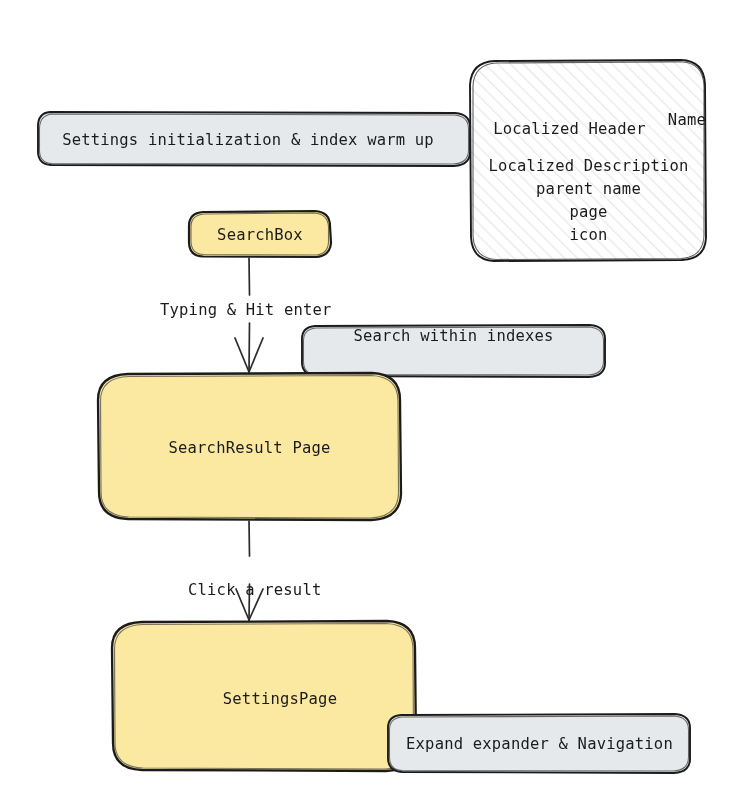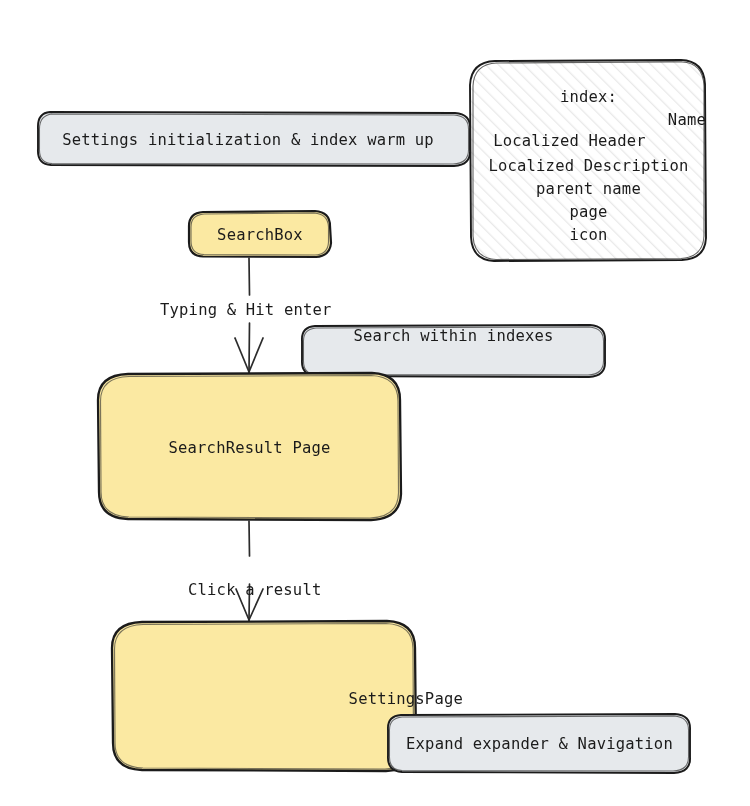--- a/index.html
+++ b/index.html
@@ -107,37 +107,36 @@
       <path d="M 142 622 L 387 621 Q 415 622 415 648 L 416 745 Q 415 770 386 771 L 142 770 Q 113 769 113 743 L 112 648 Q 112 623 142 622 Z" fill="#fbe9a2" stroke="#1b1b1b" stroke-width="2.3" stroke-linecap="round" stroke-linejoin="round"></path>
       <path d="M 143 624.5 L 386 623.5 Q 413 624.5 413 649 L 413.5 744 Q 413 768 385 769 L 143 768 Q 115 767 115 743 L 114.5 649 Q 114.5 625.5 143 624.5" fill="none" stroke="#2b2b2b" stroke-width="1.15" stroke-linecap="round" stroke-linejoin="round" opacity="0.62"></path>
     </g>
 
     <g>
       <path d="M 401 715 L 675 714 Q 691 715 690 730 L 690 757 Q 691 772 674 773 L 402 772 Q 387 771 388 756 L 388 730 Q 387 716 401 715 Z" fill="#e6e9ec" stroke="#1b1b1b" stroke-width="1.9" stroke-linecap="round" stroke-linejoin="round"></path>
       <path d="M 402 717 L 674 716 Q 689 717 688.5 731 L 688.5 756 Q 689 770.5 673 771 L 402 770.5 Q 389 770 389.5 756 L 389.5 731 Q 389 718 402 717" fill="none" stroke="#2e2e2e" stroke-width="1.05" stroke-linecap="round" stroke-linejoin="round" opacity="0.7"></path>
     </g>
   </svg>
 
-  <div class="index-line" style="left:471px; top:88px; width:235px;">index:</div>
   <div class="index-line" style="left:471px; top:111px; width:235px;text-align:right;">Name</div>
-  <div class="index-line" style="left:471px; top:132px; width:197px;">Localized Header</div>
+  <div class="index-line" style="left:471px; top:120px; width:197px;">Localized Header</div>
   <div class="index-line" style="left:471px; top:157px; width:235px;">Localized Description</div>
   <div class="index-line" style="left:471px; top:180px; width:235px;">parent name</div>
   <div class="index-line" style="left:471px; top:203px; width:235px;">page</div>
   <div class="index-line" style="left:471px; top:226px; width:235px;">icon</div>
 
   <div class="edge-label-text lbl-center" style="left:32px; top:131px; width:432px;">Settings initialization &amp; index warm up</div>
 
   <div class="node-label lbl-center" style="left:189px; top:226px; width:142px;">SearchBox</div>
 
   <div class="edge-label-text" style="left:160px; top:301px;">Typing &amp; Hit enter</div>
 
   <div class="edge-label-text lbl-center" style="left:302px; top:327px; width:303px;">Search within indexes</div>
 
   <div class="node-label lbl-center" style="left:98px; top:439px; width:303px;">SearchResult Page</div>
 
   <div class="edge-label-text" style="left:188px; top:561px;margin-top:20px;">Click a result</div>
 
-  <div class="node-label lbl-center" style="left:127px; top:690px; width:336px;text-align:right;">SettingsPage</div>
+  <div class="node-label lbl-center" style="left:112px; top:690px; width:336px;">SettingsPage</div>
 
   <div class="edge-label-text lbl-center" style="left:388px; top:735px; width:303px;">Expand expander &amp; Navigation</div>
 
 </div>
 
 </body></html>

